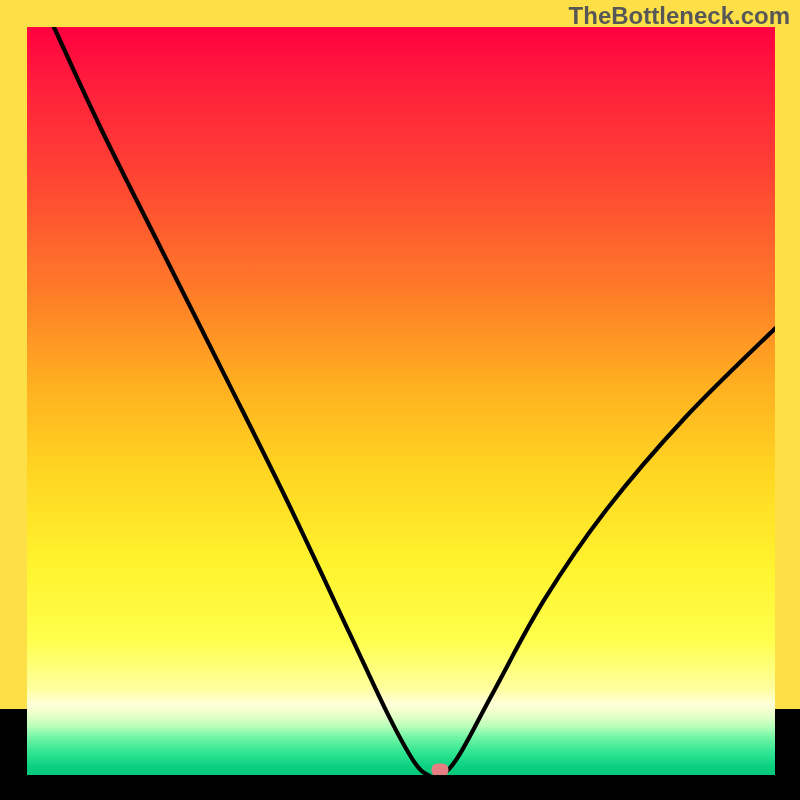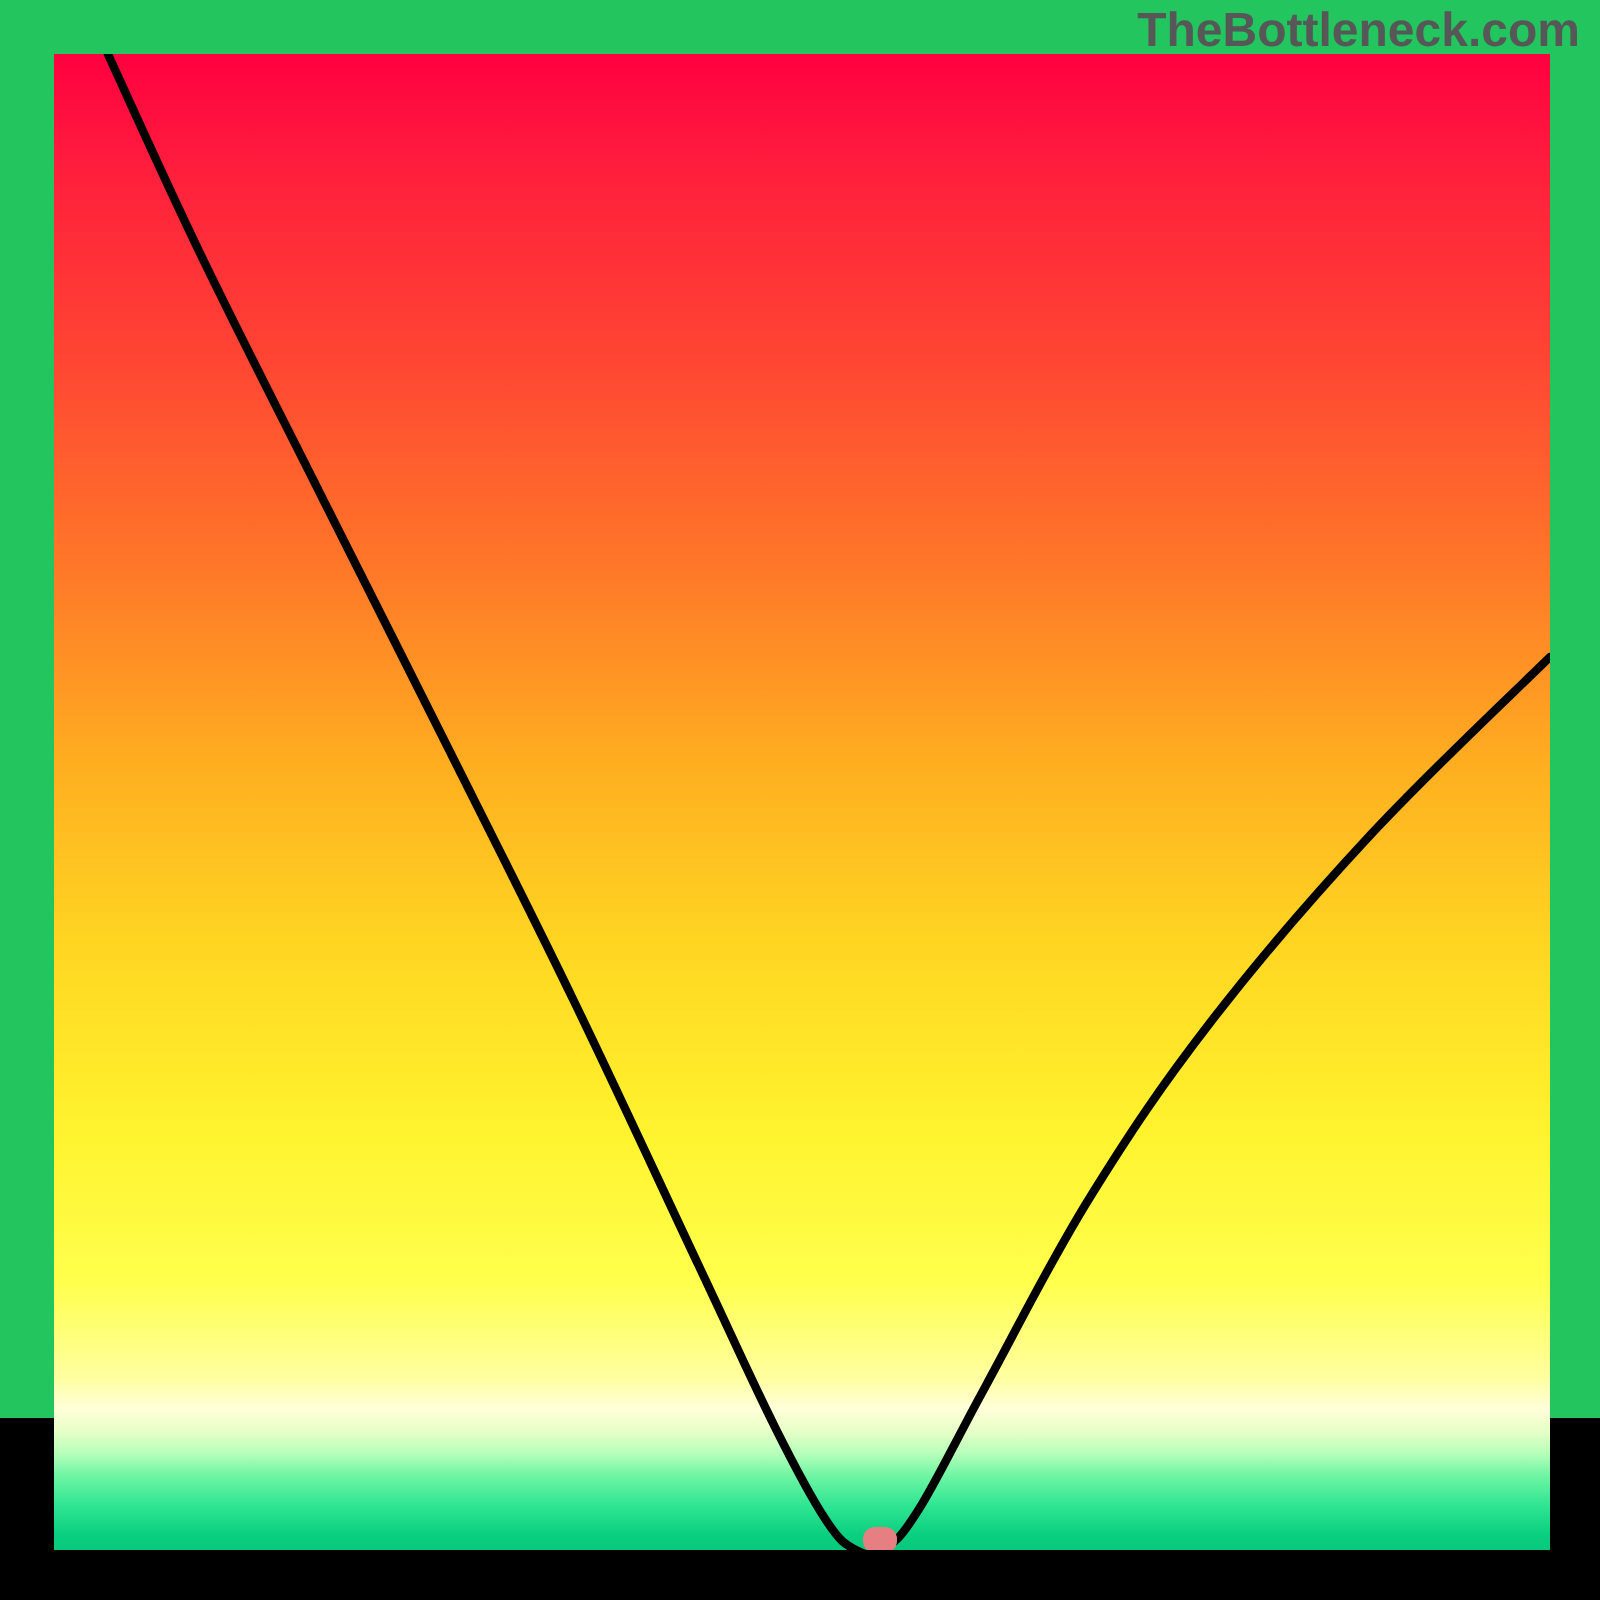--- a/index.html
+++ b/index.html
@@ -8,21 +8,21 @@
     width: 800px;
     height: 800px;
     background: #000;
     overflow: hidden;
     font-family: Arial, Helvetica, sans-serif;
   }
   .frame {
     position: relative;
     width: 800px;
     height: 709px;
-    background: #22c55e;
+    background: #fde047;
   }
   .watermark {
     position: absolute;
     top: 2px;
     right: 10px;
     color: #575757;
     font-size: 24px;
     font-weight: 600;
     letter-spacing: 0px;
     z-index: 10;

